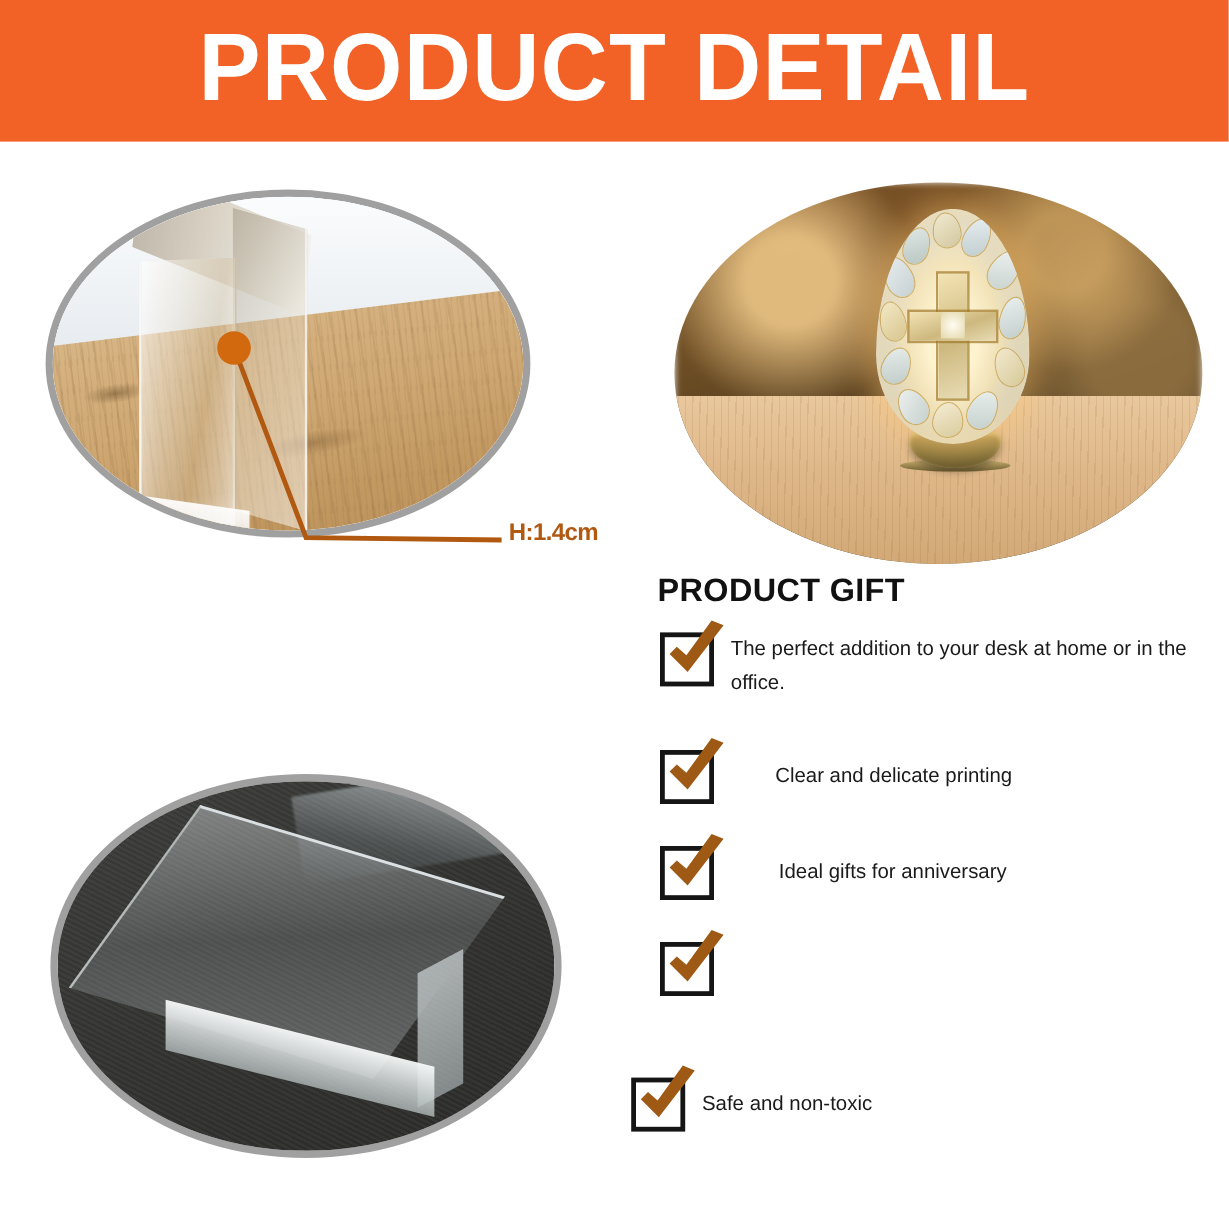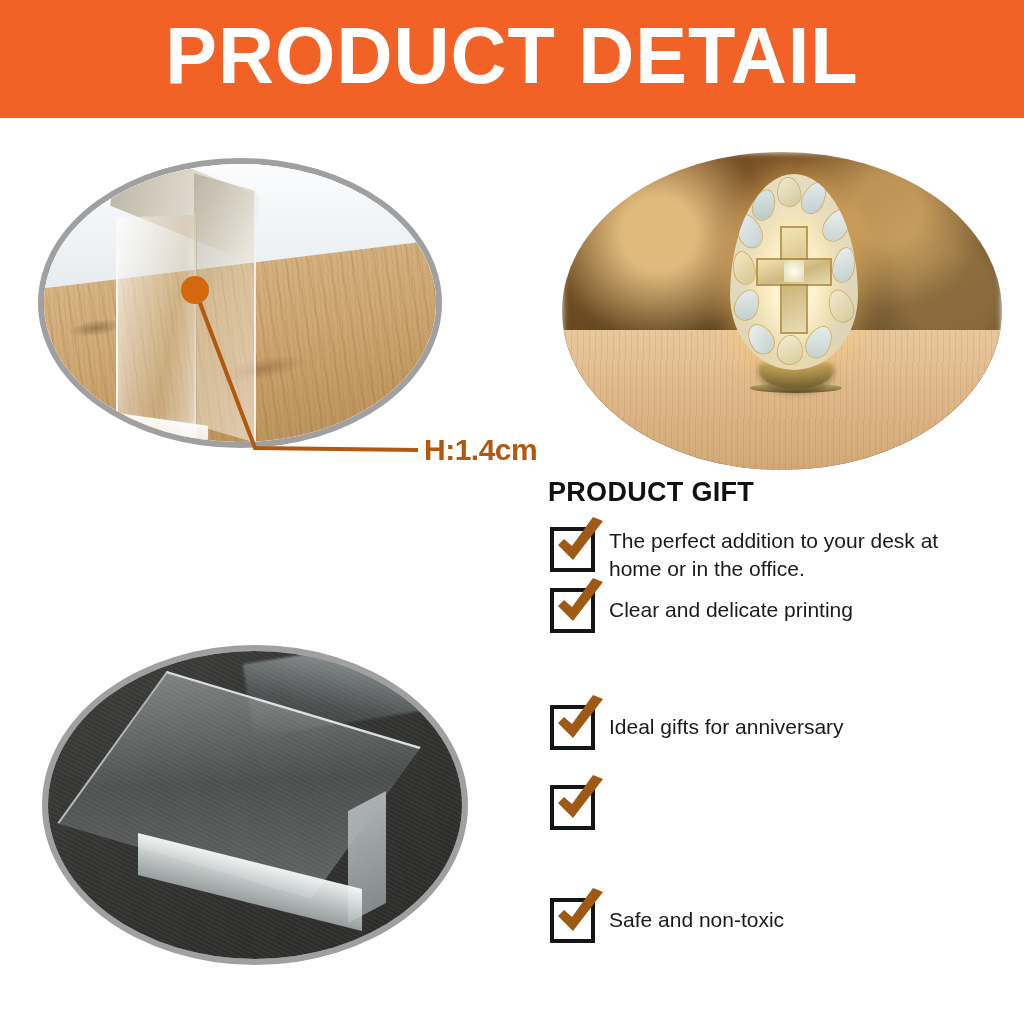--- a/index.html
+++ b/index.html
@@ -196,21 +196,21 @@
     position:absolute;left:300px;top:150px;width:38px;height:112px;
     background:linear-gradient(180deg, rgba(224,230,232,.70), rgba(168,176,178,.70));
     transform:skewY(-28deg);
   }
 
   
   #callout-height{position:absolute;left:140px;top:270px;width:400px;height:220px;pointer-events:none;}
   .callout-text{
     position:absolute;left:424px;top:433px;
     color:#b15811;
-    font-size:30px;font-weight:bold;
+    font-size:20px;font-weight:bold;
     letter-spacing:-.5px;
     white-space:nowrap;
   }
 
   
   .section-heading{
     position:absolute;
     color:#111111;
     font-weight:bold;
     font-size:27px;
@@ -226,32 +226,32 @@
     width:45px;height:45px;
     border:4px solid #151515;
     box-sizing:border-box;
     flex:0 0 45px;
     background:#ffffff;
   }
   .checkbox svg{position:absolute;left:-5px;top:-16px;width:62px;height:62px;overflow:visible;}
   .feature-text{
     margin-left:14px;
     color:#1a1a1a;
-    font-size:21px;
+    font-size:17px;
     line-height:28px;
     font-weight:normal;
   }
   #feature-acrylic-0{ left:41px;  top:546px; width:470px; }
   #feature-acrylic-0 .feature-text{margin-top:8px;}
 
   #feature-gift-0{ left:550px; top:527px; width:440px; }
-  #feature-gift-1{ left:550px; top:588px; width:440px; }
-  #feature-gift-2{ left:550px; top:705px; width:440px; }
+  #feature-gift-1{ left:550px; top:625px; width:440px;gap:37px; }
+  #feature-gift-2{ left:550px; top:705px; width:440px;gap:40px; }
   #feature-gift-3{ left:550px; top:785px; width:450px; }
-  #feature-gift-4{ left:550px; top:898px; width:440px;text-align:right; }
+  #feature-gift-4{ left:526px; top:898px; width:440px;text-align:right; }
   #feature-gift-1 .feature-text,
   #feature-gift-2 .feature-text,
   #feature-gift-4 .feature-text{margin-top:8px;}
   #feature-gift-0 .feature-text{margin-top:0px;}
   #feature-gift-3 .feature-text{margin-top:0px;}
 </style>
 </head>
 <body>
 
 <div id="page">

